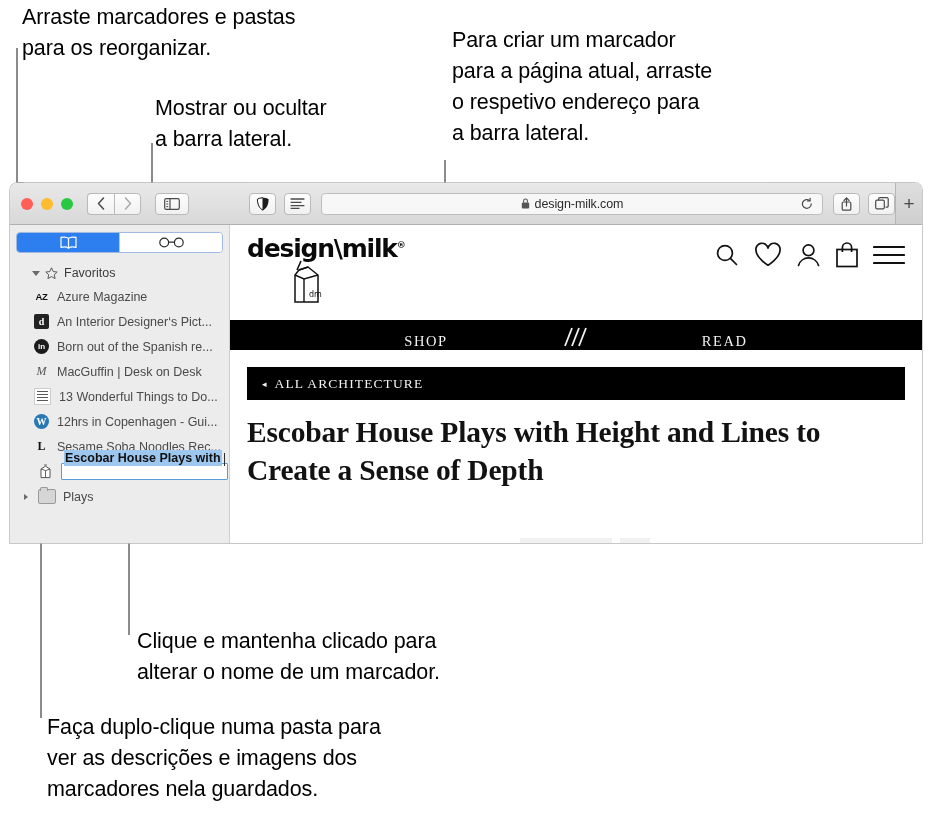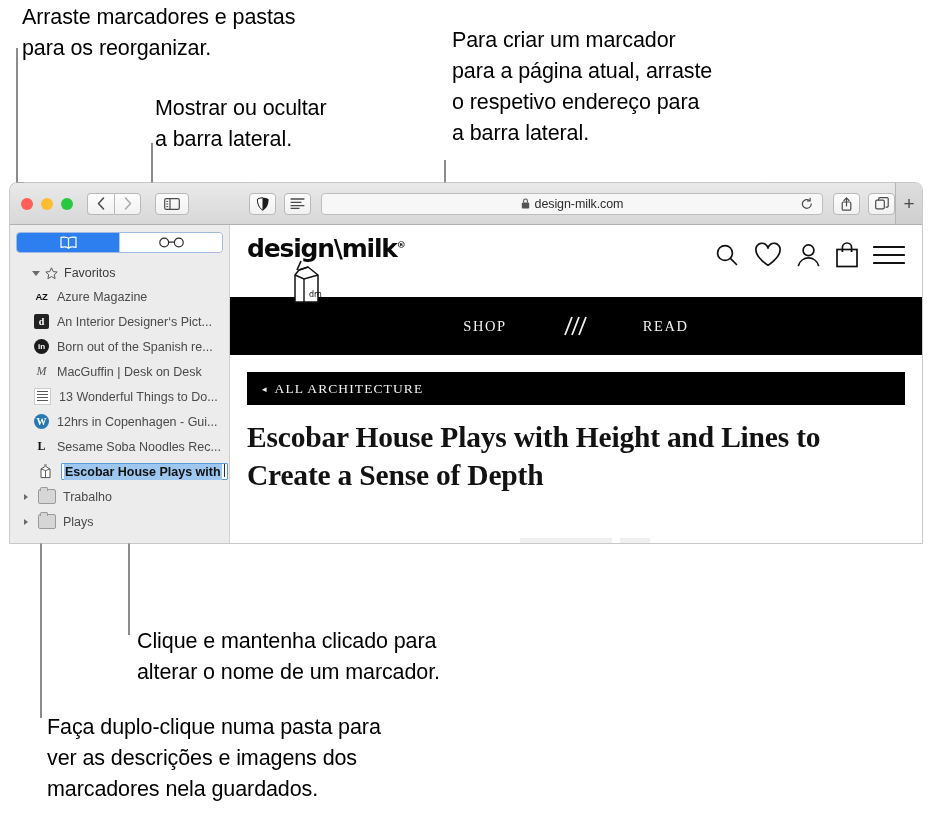--- a/index.html
+++ b/index.html
@@ -209,23 +209,23 @@
   }
   .fav.wp { background:#2878b5; color:#fff; border-radius:50%; font-size:10px; font-family:"Liberation Serif",serif; }
   .fav.lmag { color:#111; font-family:"Liberation Serif",serif; font-size:12px; }
   .fav.carton { position: relative; }
 
   .bm-label { overflow:hidden; text-overflow:clip; }
 
   .bm-row.editing { padding-left: 28px; }
   .edit-box {
     display: inline-flex;
-    align-items: flex-start;
+    align-items: flex-end;
     height: 17px;
-    padding: 0 2px 4px 2px;
+    padding: 0 2px 13px 2px;
     border: 1.4px solid #5b9dd9;
     border-radius: 1px;
     background: #ffffff;
     box-sizing: border-box;
   }
   .edit-sel {
     background: #9ec7f0;
     color: #111;
     font-size: 12.5px;
     font-weight: bold;
@@ -269,46 +269,46 @@
   }
 
   
   .content {
     flex: 1;
     background: #ffffff;
     position: relative;
     overflow: hidden;
   }
   .site-head {
-    height: 72px;
+    height: 95px;
     position: relative;
   }
   .logo-wrap { position:absolute; left:17px; top:9px; }
   .logo-text {
     font-family: "DejaVu Sans", sans-serif;
     font-size: 25px;
     font-weight: 600;
     letter-spacing: -1.2px;
     color: #0a0a0a;
   }
   .logo-reg { font-size: 9px; vertical-align: super; }
 
   .site-icons {
     position: absolute;
     right: 17px; top: 16px;
     display: flex; align-items: center; gap: 14px;
   }
 
   .navbar {
-    height: 58px;
+    height: 30px;
     background: #000000;
     display: flex;
-    align-items: center;
+    align-items: flex-end;
     justify-content: center;
-    gap: 51px;
+    gap: 110px;
   }
   .nav-link {
     font-family: "Liberation Serif", serif;
     color: #f2f2f2;
     font-size: 14.5px;
     letter-spacing: 1.6px;
   }
 
   .crumbbar {
     margin: 17px 17px 0 17px;
@@ -525,25 +525,20 @@
               <line x1="5.2" y1="1" x2="7.8" y2="1" stroke="#555" stroke-width="1"></line>
             </svg>
           </span>
           <span class="edit-box">
             <span class="edit-sel">Escobar House Plays with</span>
             <span class="caret"></span>
           </span>
           <span class="del-x">×</span>
         </div>
 
-        <div class="folder-row">
-          <span class="tri"></span>
-          <span class="folder-ic"></span>
-          <span>Trabalho</span>
-        </div>
 
         <div class="folder-row">
           <span class="tri"></span>
           <span class="folder-ic"></span>
           <span>Plays</span>
         </div>
       </div>
 
       <div class="content">
 

